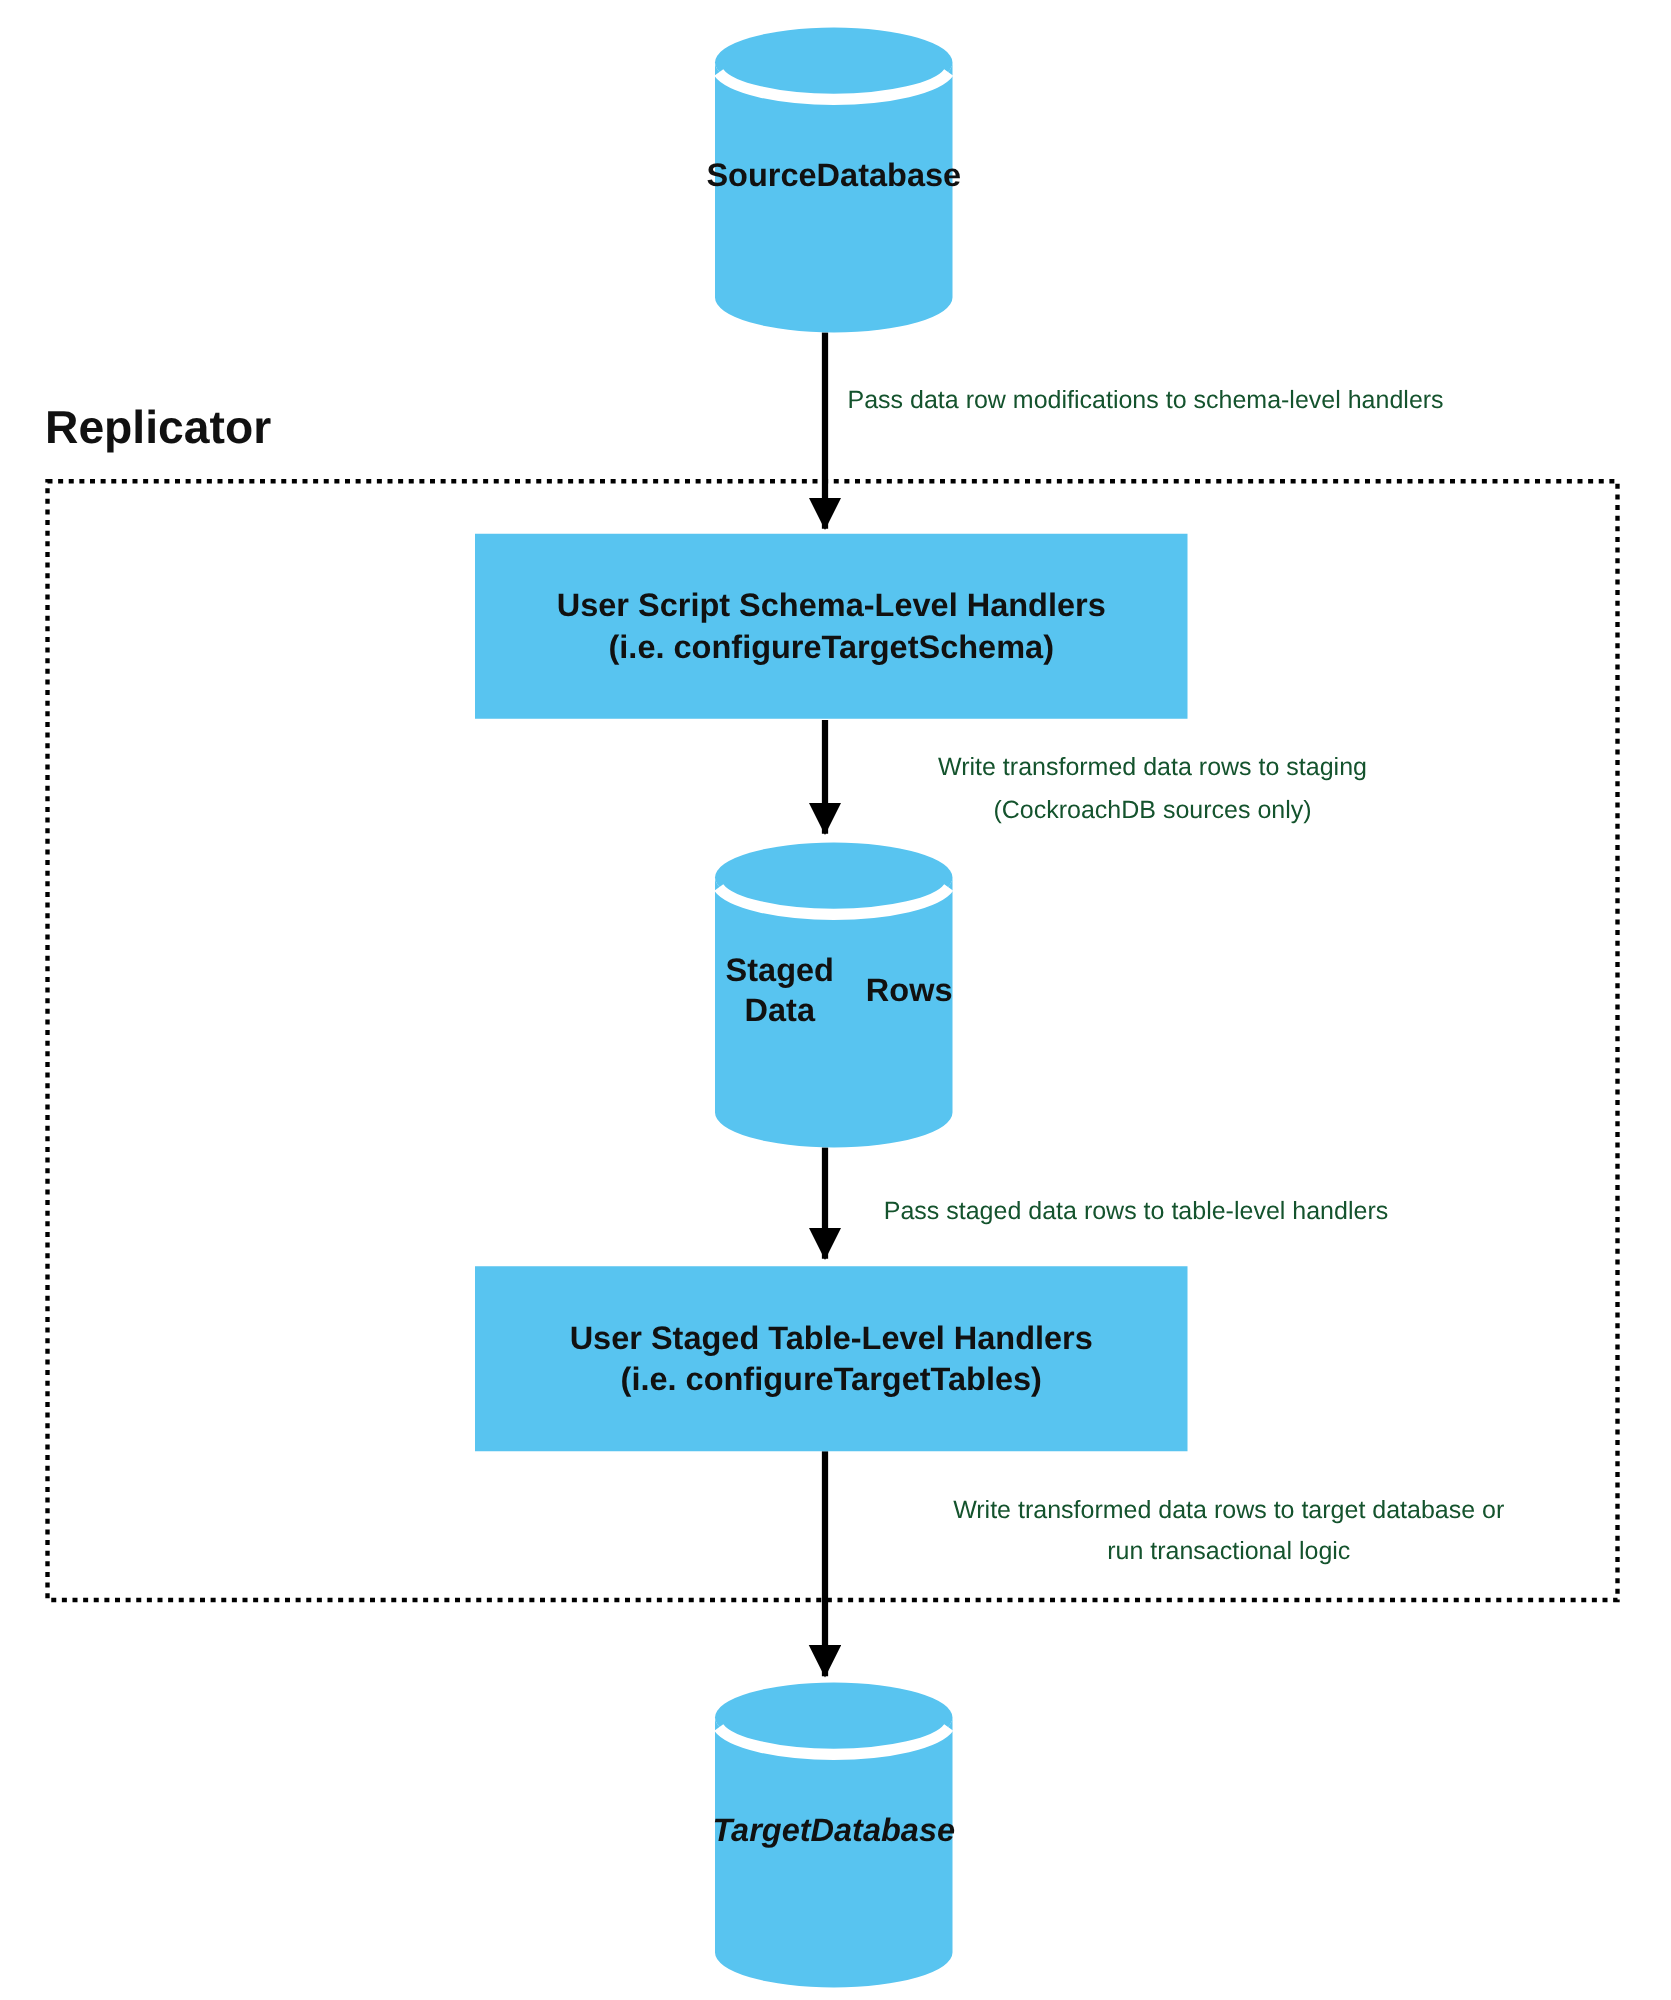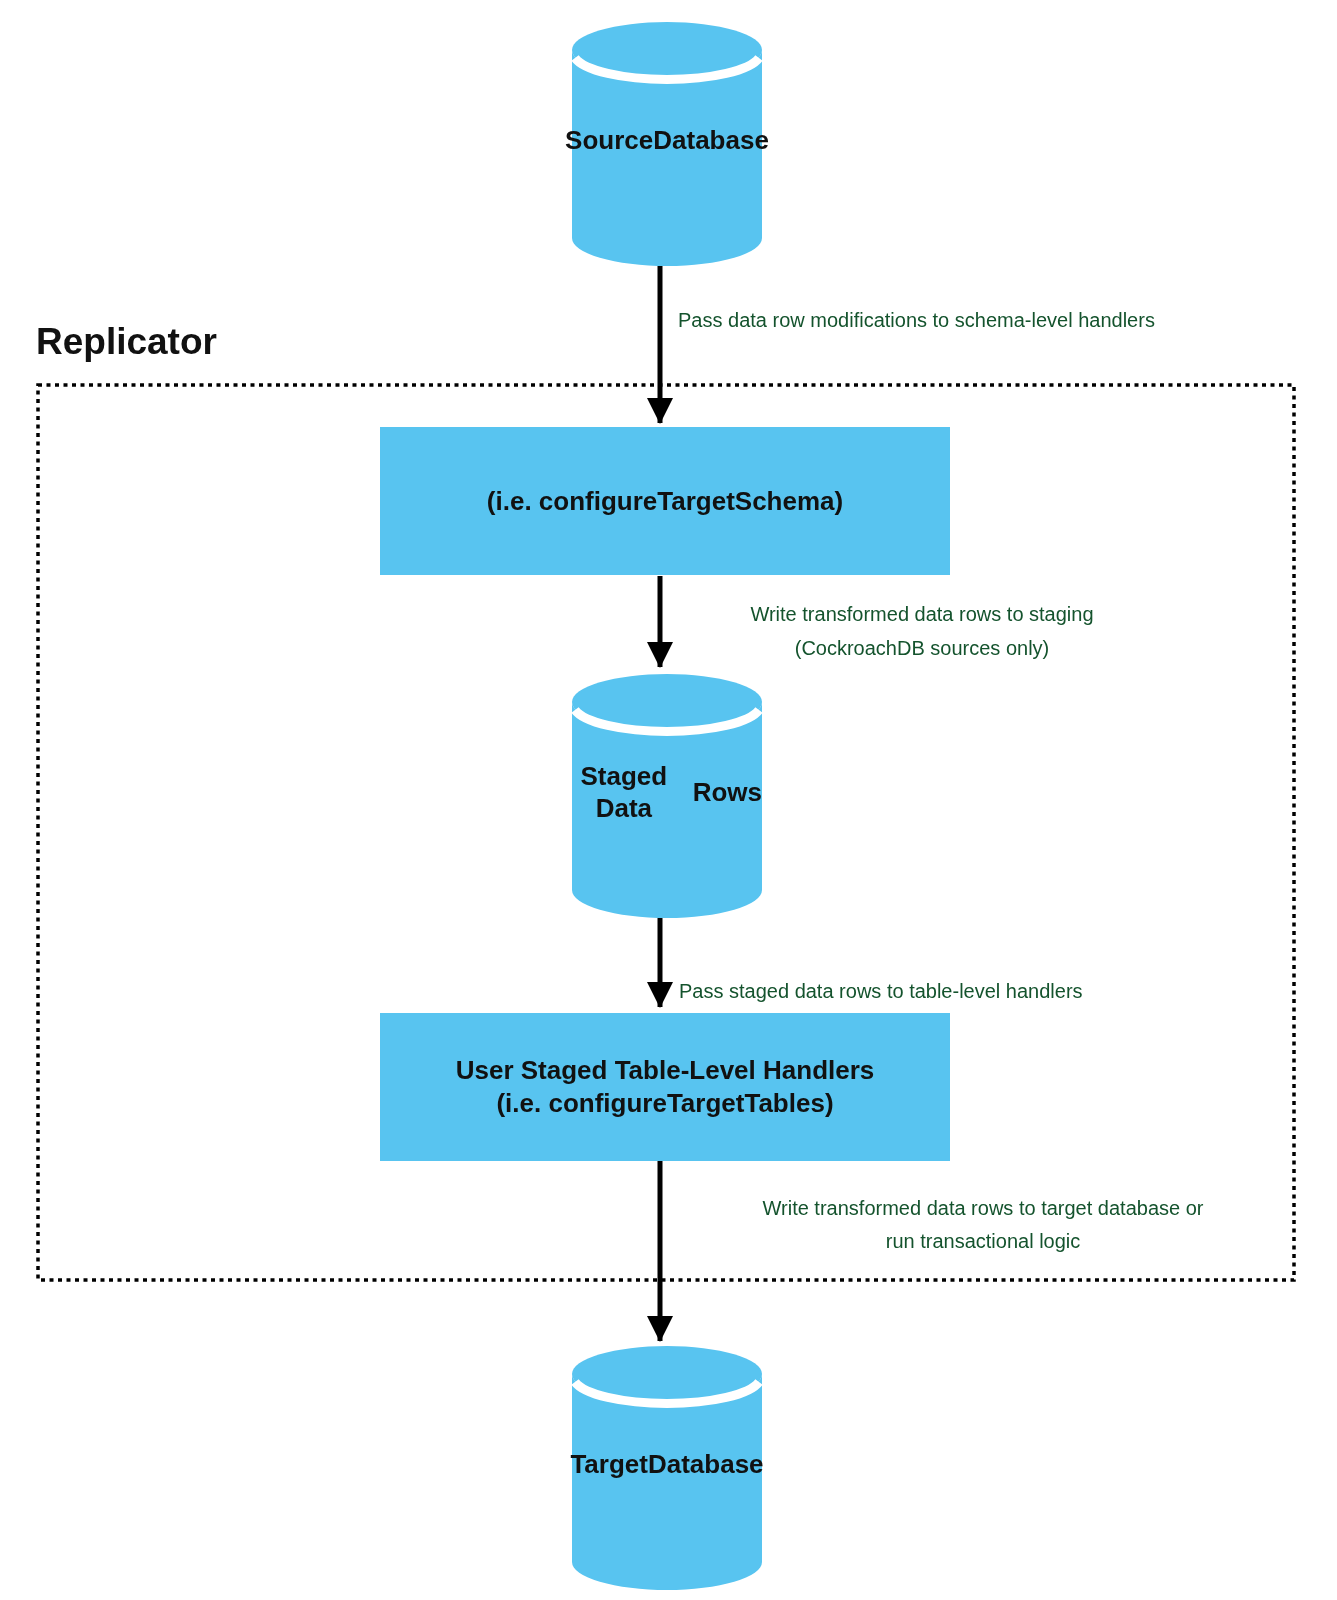--- a/index.html
+++ b/index.html
@@ -115,43 +115,44 @@
   <div class="overlay replicator-title" style="left:36px; top:321px;">Replicator</div>
 
   <div class="overlay cyl-label" style="left:572px; top:20px;">
     <div class="line">Source</div>
     <div class="line">Database</div>
   </div>
 
   <div class="overlay edge-label" style="left:678px; top:309px;">Pass data row modifications to schema-level handlers</div>
 
   <div class="overlay node-box" style="left:380px; top:427px;">
+    <div class="line">User Script Schema-Level Handlers</div>
     <div class="line">(i.e. configureTargetSchema)</div>
   </div>
 
   <div class="overlay edge-label multi" style="left:672px; top:597px; width:500px;">
     <div>Write transformed data rows to staging</div>
     <div>(CockroachDB sources only)</div>
   </div>
 
   <div class="overlay cyl-label" style="left:572px; top:672px;gap:17px;">
     <div class="line">Staged Data</div>
     <div class="line">Rows</div>
   </div>
 
-  <div class="overlay edge-label" style="left:679px; top:958px;margin-top:22px;">Pass staged data rows to table-level handlers</div>
+  <div class="overlay edge-label" style="left:707px; top:958px;">Pass staged data rows to table-level handlers</div>
 
   <div class="overlay node-box" style="left:380px; top:1013px;">
     <div class="line">User Staged Table-Level Handlers</div>
     <div class="line">(i.e. configureTargetTables)</div>
   </div>
 
   <div class="overlay edge-label multi" style="left:678px; top:1192px; width:610px; line-height:33px;">
     <div>Write transformed data rows to target database or</div>
     <div>run transactional logic</div>
   </div>
 
-  <div class="overlay cyl-label" style="left:572px; top:1344px;">
+  <div class="overlay cyl-label" style="left:572px; top:1344px;font-style:italic;">
     <div class="line">Target</div>
     <div class="line">Database</div>
   </div>
 
 </div>
 
 </body></html>

